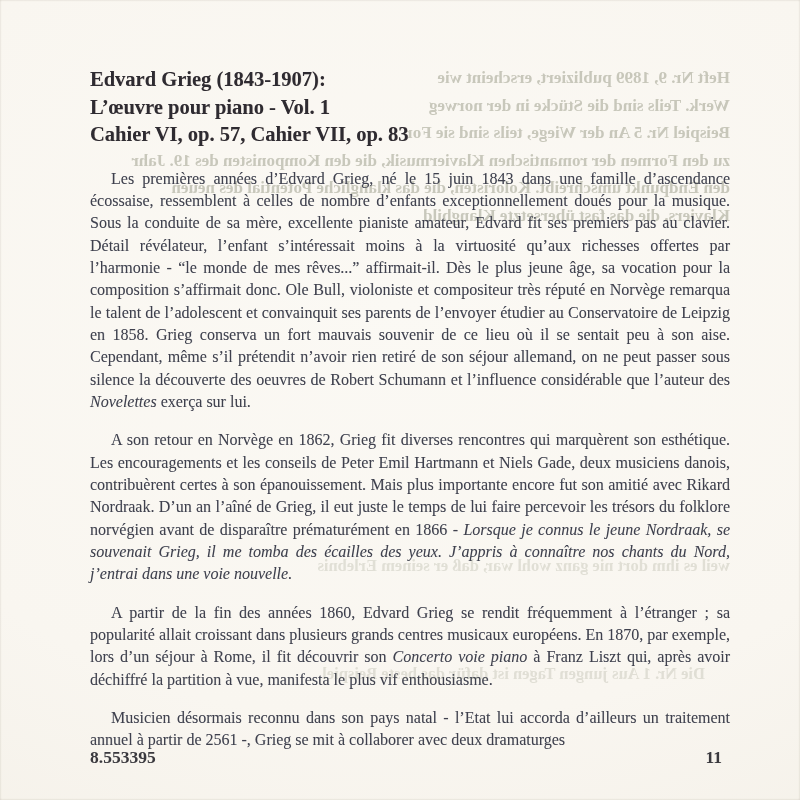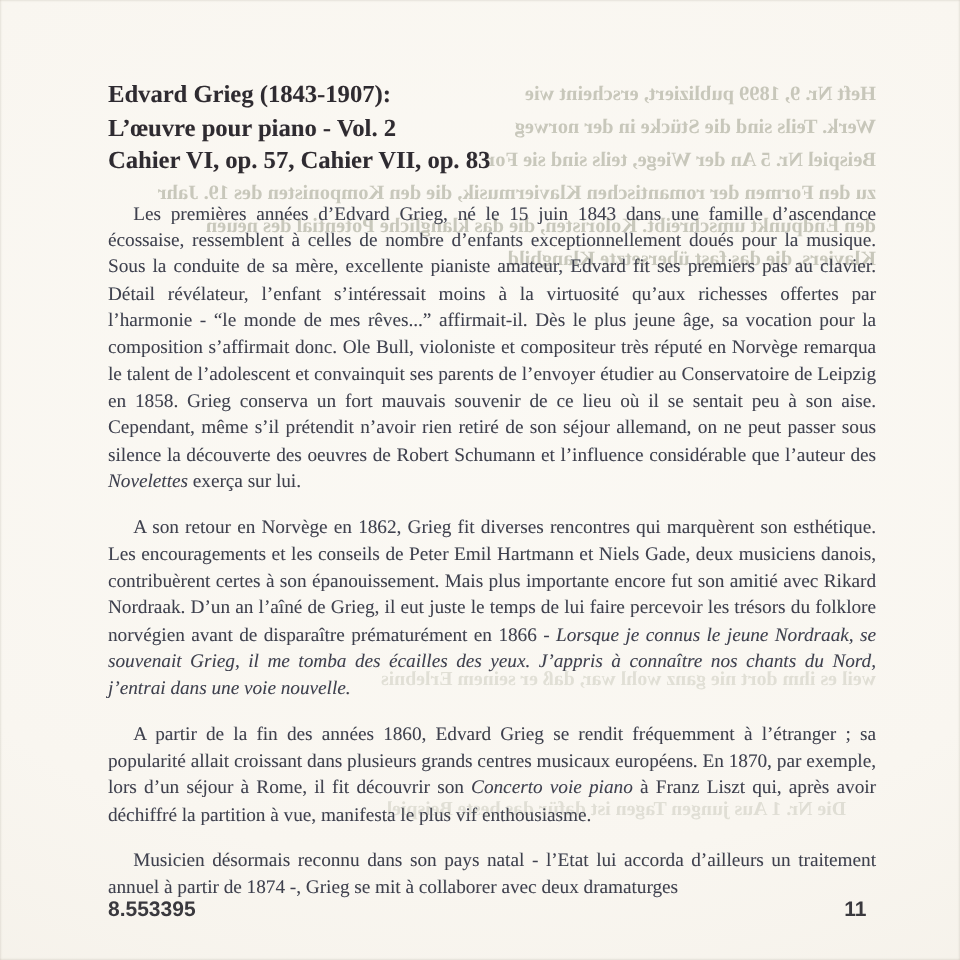--- a/index.html
+++ b/index.html
@@ -43,50 +43,50 @@
     margin:16px 0 6px 0;
     font-size:16px;line-height:22.35px;
     text-align:justify;text-indent:21px;
     color:#3f404d;
     text-shadow:.3px 0 0 rgba(70,90,110,.22);
   }
   .body p i{font-style:italic;}
   .footer{
     position:absolute;left:90px;top:747px;width:632px;
     display:flex;justify-content:space-between;align-items:flex-start;
-    font-family:Liberation Sans, sans-serif;
+    font-family:Liberation Serif, serif;
     font-weight:bold;font-size:17.5px;color:#3a393e;
   }
 </style>
 </head>
 <body>
 
 <div class="scan">
 
   <div class="bleed">
       <div>Heft Nr. 9, 1899 publiziert, erscheint wie</div>
       <div>Werk. Teils sind die Stücke in der norweg</div>
       <div>Beispiel Nr. 5 An der Wiege, teils sind sie For</div>
       <div>zu den Formen der romantischen Klaviermusik, die den Komponisten des 19. Jahr</div>
       <div>den Endpunkt umschreibt. Koloristen, die das klangliche Potential des neuen</div>
       <div>Klaviers, die das fast übersetzte Klangbild</div>
     </div>
 
   <div class="content">
     <h1 class="title">
       <div>Edvard Grieg (1843-1907):</div>
-      <div>L’œuvre pour piano - Vol. 2</div>
+      <div>L’œuvre pour piano - Vol. 1</div>
       <div>Cahier VI, op. 57, Cahier VII, op. 83</div>
     </h1>
 
     <div class="body">
       <p><span>Les premières années d’Edvard Grieg, né le 15 juin 1843 dans une famille d’ascendance écossaise, ressemblent à celles de nombre d’enfants exceptionnellement doués pour la musique. Sous la conduite de sa mère, excellente pianiste amateur, Edvard fit ses premiers pas au clavier. Détail révélateur, l’enfant s’intéressait moins à la virtuosité qu’aux richesses offertes par l’harmonie - “le monde de mes rêves...” affirmait-il. Dès le plus jeune âge, sa vocation pour la composition s’affirmait donc. Ole Bull, violoniste et compositeur très réputé en Norvège remarqua le talent de l’adolescent et convainquit ses parents de l’envoyer étudier au Conservatoire de Leipzig en 1858. Grieg conserva un fort mauvais souvenir de ce lieu où il se sentait peu à son aise. Cependant, même s’il prétendit n’avoir rien retiré de son séjour allemand, on ne peut passer sous silence la découverte des oeuvres de Robert Schumann et l’influence considérable que l’auteur des </span><i>Novelettes</i><span>  exerça sur lui.</span></p>
       <p><span>A son retour en Norvège en 1862, Grieg fit diverses rencontres qui marquèrent son esthétique.  Les encouragements et les conseils de Peter Emil Hartmann et Niels Gade, deux musiciens danois, contribuèrent certes à son épanouissement. Mais plus importante encore fut son amitié avec Rikard Nordraak. D’un an l’aîné de Grieg, il eut juste le temps de lui faire percevoir les trésors du folklore norvégien avant de disparaître prématurément en 1866 - </span><i>Lorsque je connus le jeune Nordraak, se souvenait Grieg, il me tomba des écailles des yeux. J’appris à connaître nos chants du Nord, j’entrai dans une voie nouvelle.</i></p>
       <p><span>A partir de la fin des années 1860, Edvard Grieg se rendit fréquemment à l’étranger ; sa popularité allait croissant dans plusieurs grands centres musicaux européens. En 1870, par exemple, lors d’un séjour à Rome, il fit découvrir son </span><i>Concerto voie piano</i><span> à Franz Liszt qui, après avoir déchiffré la partition à vue, manifesta le plus vif enthousiasme.</span></p>
-      <p><span>Musicien désormais reconnu dans son pays natal - l’Etat lui accorda d’ailleurs un traitement annuel à partir de 1874 -, Grieg se mit à collaborer avec deux dramaturges</span></p>
+      <p><span>Musicien désormais reconnu dans son pays natal - l’Etat lui accorda d’ailleurs un traitement annuel à partir de 2561 -, Grieg se mit à collaborer avec deux dramaturges</span></p>
     </div>
   </div>
 
   <div class="footer">
     <span>8.553395</span>
     <span>11</span>
   </div>
 
 <div class="bleed-frag" style="top: 556px; left: 250px; width: 480px;">weil es ihm dort nie ganz wohl war, daß er seinem Erlebnis</div>
     <div class="bleed-frag" style="top: 664px; left: 175px; width: 530px;">Die Nr. 1 Aus jungen Tagen ist dafür das beste Beispiel</div>

